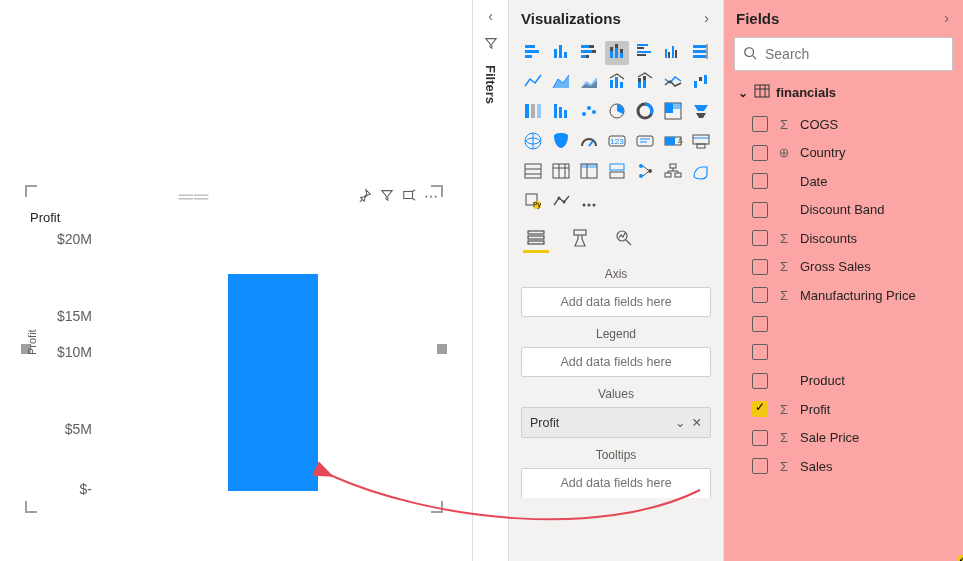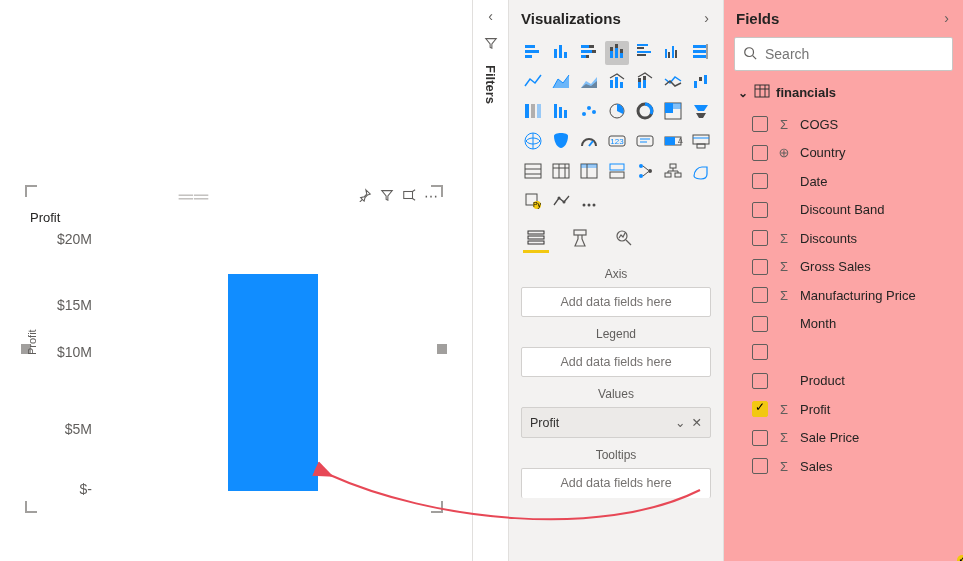--- a/index.html
+++ b/index.html
@@ -264,21 +264,21 @@
               </svg>
           </span>
           <span>⋯</span>
         </span>
       </div>
       <div class="chart-title">Profit</div>
       <div class="chart-body">
         <div class="y-axis-label">Profit</div>
         <div class="plot">
           <div class="tick" style="top:-4px;">$20M</div>
-          <div class="tick" style="top:62px;">$15M</div>
+          <div class="tick" style="top:73px;">$15M</div>
           <div class="tick" style="top:109px;">$10M</div>
           <div class="tick" style="top:186px;">$5M</div>
           <div class="tick" style="top:246px;">$-</div>
           <div class="bar" style="left:130px; width:90px; bottom:0; height:217px;"></div>
         </div>
       </div>
     </div>
 
     <svg class="annotation-arrow" style="left:0;top:0;" width="720" height="561">
       <defs>
@@ -676,21 +676,20 @@
           <span class="field-name">Gross Sales</span>
         </div>
         <div class="field-row">
           <input type="checkbox" style="">
           <span class="field-typeicon">Σ</span>
           <span class="field-name">Manufacturing Price</span>
         </div>
         <div class="field-row">
           <input type="checkbox" style="">
           <span class="field-typeicon"></span>
-          <span class="field-name">Month</span>
         </div>
         <div class="field-row">
           <input type="checkbox" style="">
           <span class="field-typeicon"></span>
         </div>
         <div class="field-row">
           <input type="checkbox" style="">
           <span class="field-typeicon"></span>
           <span class="field-name">Product</span>
         </div>

